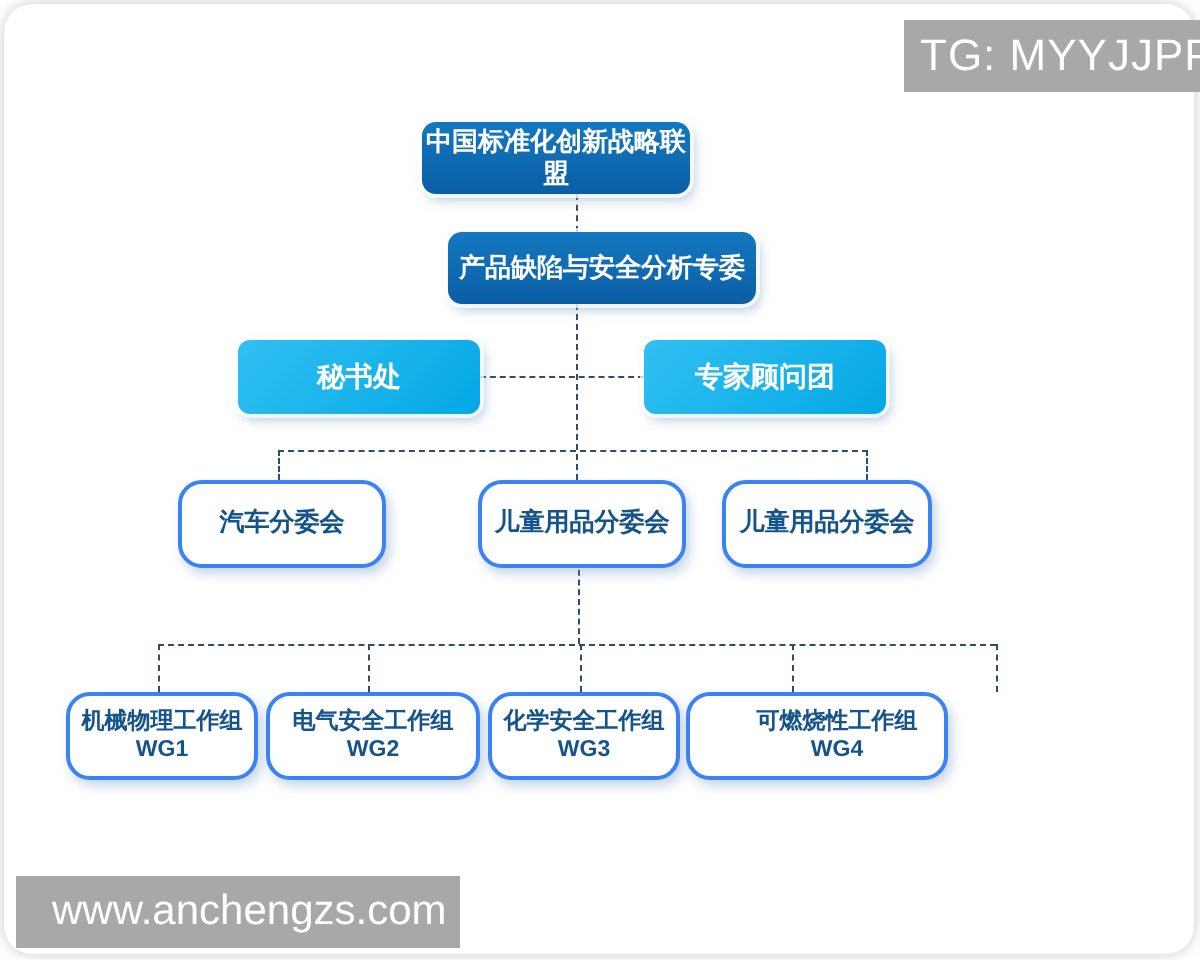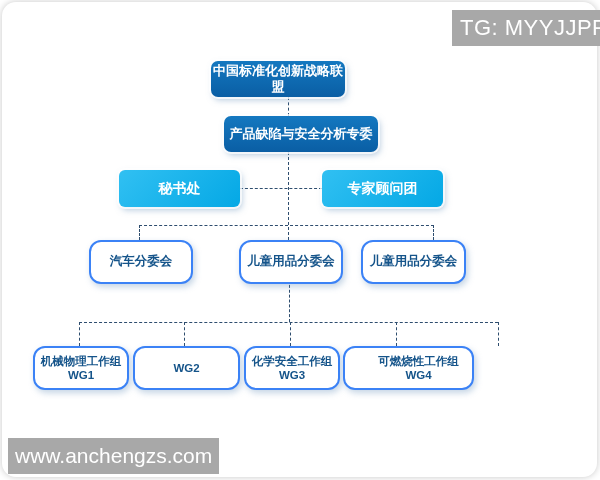--- a/index.html
+++ b/index.html
@@ -39,21 +39,21 @@
     left: 452px; top: 10px;
     width: 140px; height: 36px;
     font-size: 22px;
     padding-left: 8px;
     letter-spacing: 0.5px;
   }
   .site-watermark {
     left: 8px; top: 438px;
     width: 204px; height: 36px;
     font-size: 21px;
-    padding-left: 7px;
+    padding-left: 18px;
   }
   
   .obox {
     position: absolute;
     display: flex;
     flex-direction: column;
     align-items: center;
     justify-content: center;
     text-align: center;
     font-weight: bold;
@@ -168,20 +168,21 @@
   </div>
   <div class="obox box-outline b-child">
     <span>儿童用品分委会</span>
   </div>
 
   <div class="obox box-outline wg-box b-wg1">
     <span>机械物理工作组</span>
     <span>WG1</span>
   </div>
   <div class="obox box-outline wg-box b-wg2">
+    <span>电气安全工作组</span>
     <span>WG2</span>
   </div>
   <div class="obox box-outline wg-box b-wg3">
     <span>化学安全工作组</span>
     <span>WG3</span>
   </div>
   <div class="obox box-outline wg-box b-wg4">
     <span>可燃烧性工作组</span>
     <span>WG4</span>
   </div>

